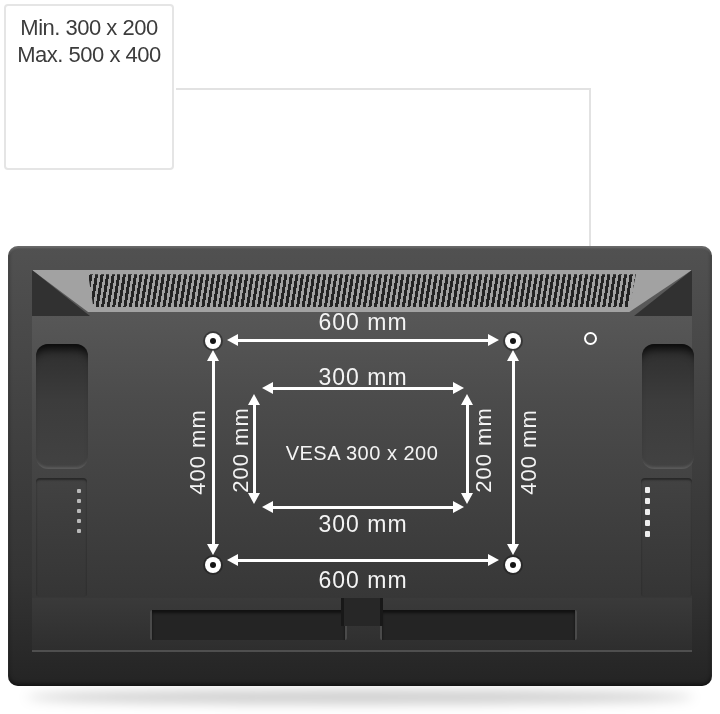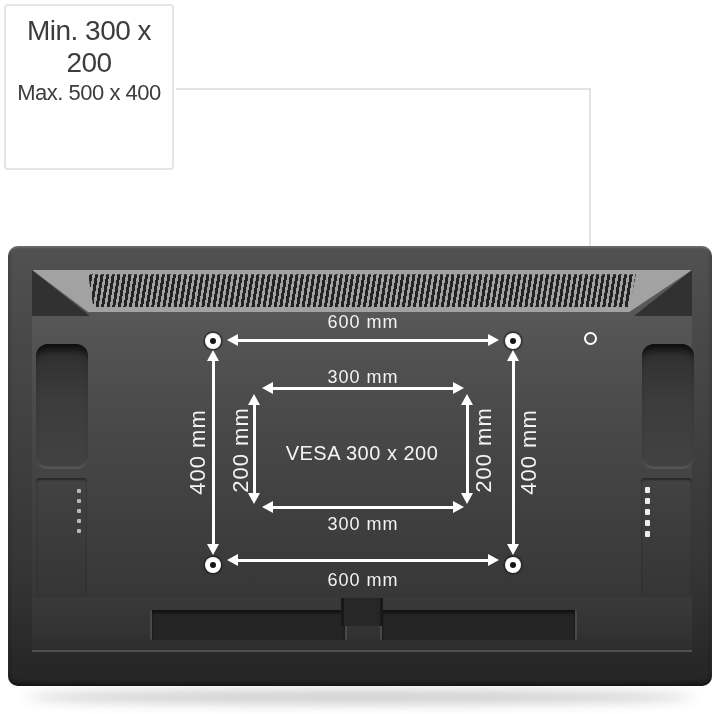--- a/index.html
+++ b/index.html
@@ -25,21 +25,21 @@
     position:absolute; width:13px; height:13px; border-radius:50%;
     background:#212121;
   }
   .vesa-plate-hole.tl { left:8px;  top:6px; }
   .vesa-plate-hole.tr { right:8px; top:6px; }
   .vesa-plate-hole.bl { left:8px;  bottom:6px; }
   .vesa-plate-hole.br { right:8px; bottom:6px; }
   .vesa-plate-label {
     font-size:22px; font-weight:bold; letter-spacing:1px; color:#212121;
   }
-  .badge-min { margin-top:9px;  font-size:28px; color:#3c3c3c; letter-spacing:-0.5px; }
+  .badge-min { margin-top:9px;  font-size:22px; color:#3c3c3c; letter-spacing:-0.5px; }
   .badge-max { margin-top:1px;  font-size:22px; color:#3c3c3c; letter-spacing:-0.5px; }
 
   
   .connector-h { position:absolute; left:176px; top:88px; width:415px; height:2px; background:#e2e2e2; }
   .connector-v { position:absolute; left:589px; top:88px; width:2px; height:245px; background:#e2e2e2; }
   .connector-dot {
     position:absolute; left:584px; top:332px; width:13px; height:13px;
     border:2.5px solid #ffffff; border-radius:50%; background:transparent;
   }
 
@@ -126,21 +126,21 @@
     content:""; position:absolute; top:-10px; left:-5px; width:0; height:0;
     border-left:6.5px solid transparent; border-right:6.5px solid transparent;
     border-bottom:11px solid #ffffff;
   }
   .dimline.v::after {
     content:""; position:absolute; bottom:-10px; left:-5px; width:0; height:0;
     border-left:6.5px solid transparent; border-right:6.5px solid transparent;
     border-top:11px solid #ffffff;
   }
   .dim-label {
-    position:absolute; color:#f4f4f4; font-size:18px; letter-spacing:1px;
+    position:absolute; color:#f4f4f4; font-size:23px; letter-spacing:1px;
     white-space:nowrap; transform:translate(-50%,-50%);
   }
   .dim-label.rot { transform:translate(-50%,-50%) rotate(-90deg); font-size:22px; }
   .mount-hole {
     position:absolute; width:16px; height:16px; border-radius:50%; background:#ffffff;
     box-shadow:0 0 0 2px rgba(22,22,22,0.45);
   }
   .mount-hole::after {
     content:""; position:absolute; left:5px; top:5px; width:6px; height:6px;
     border-radius:50%; background:#141414;

